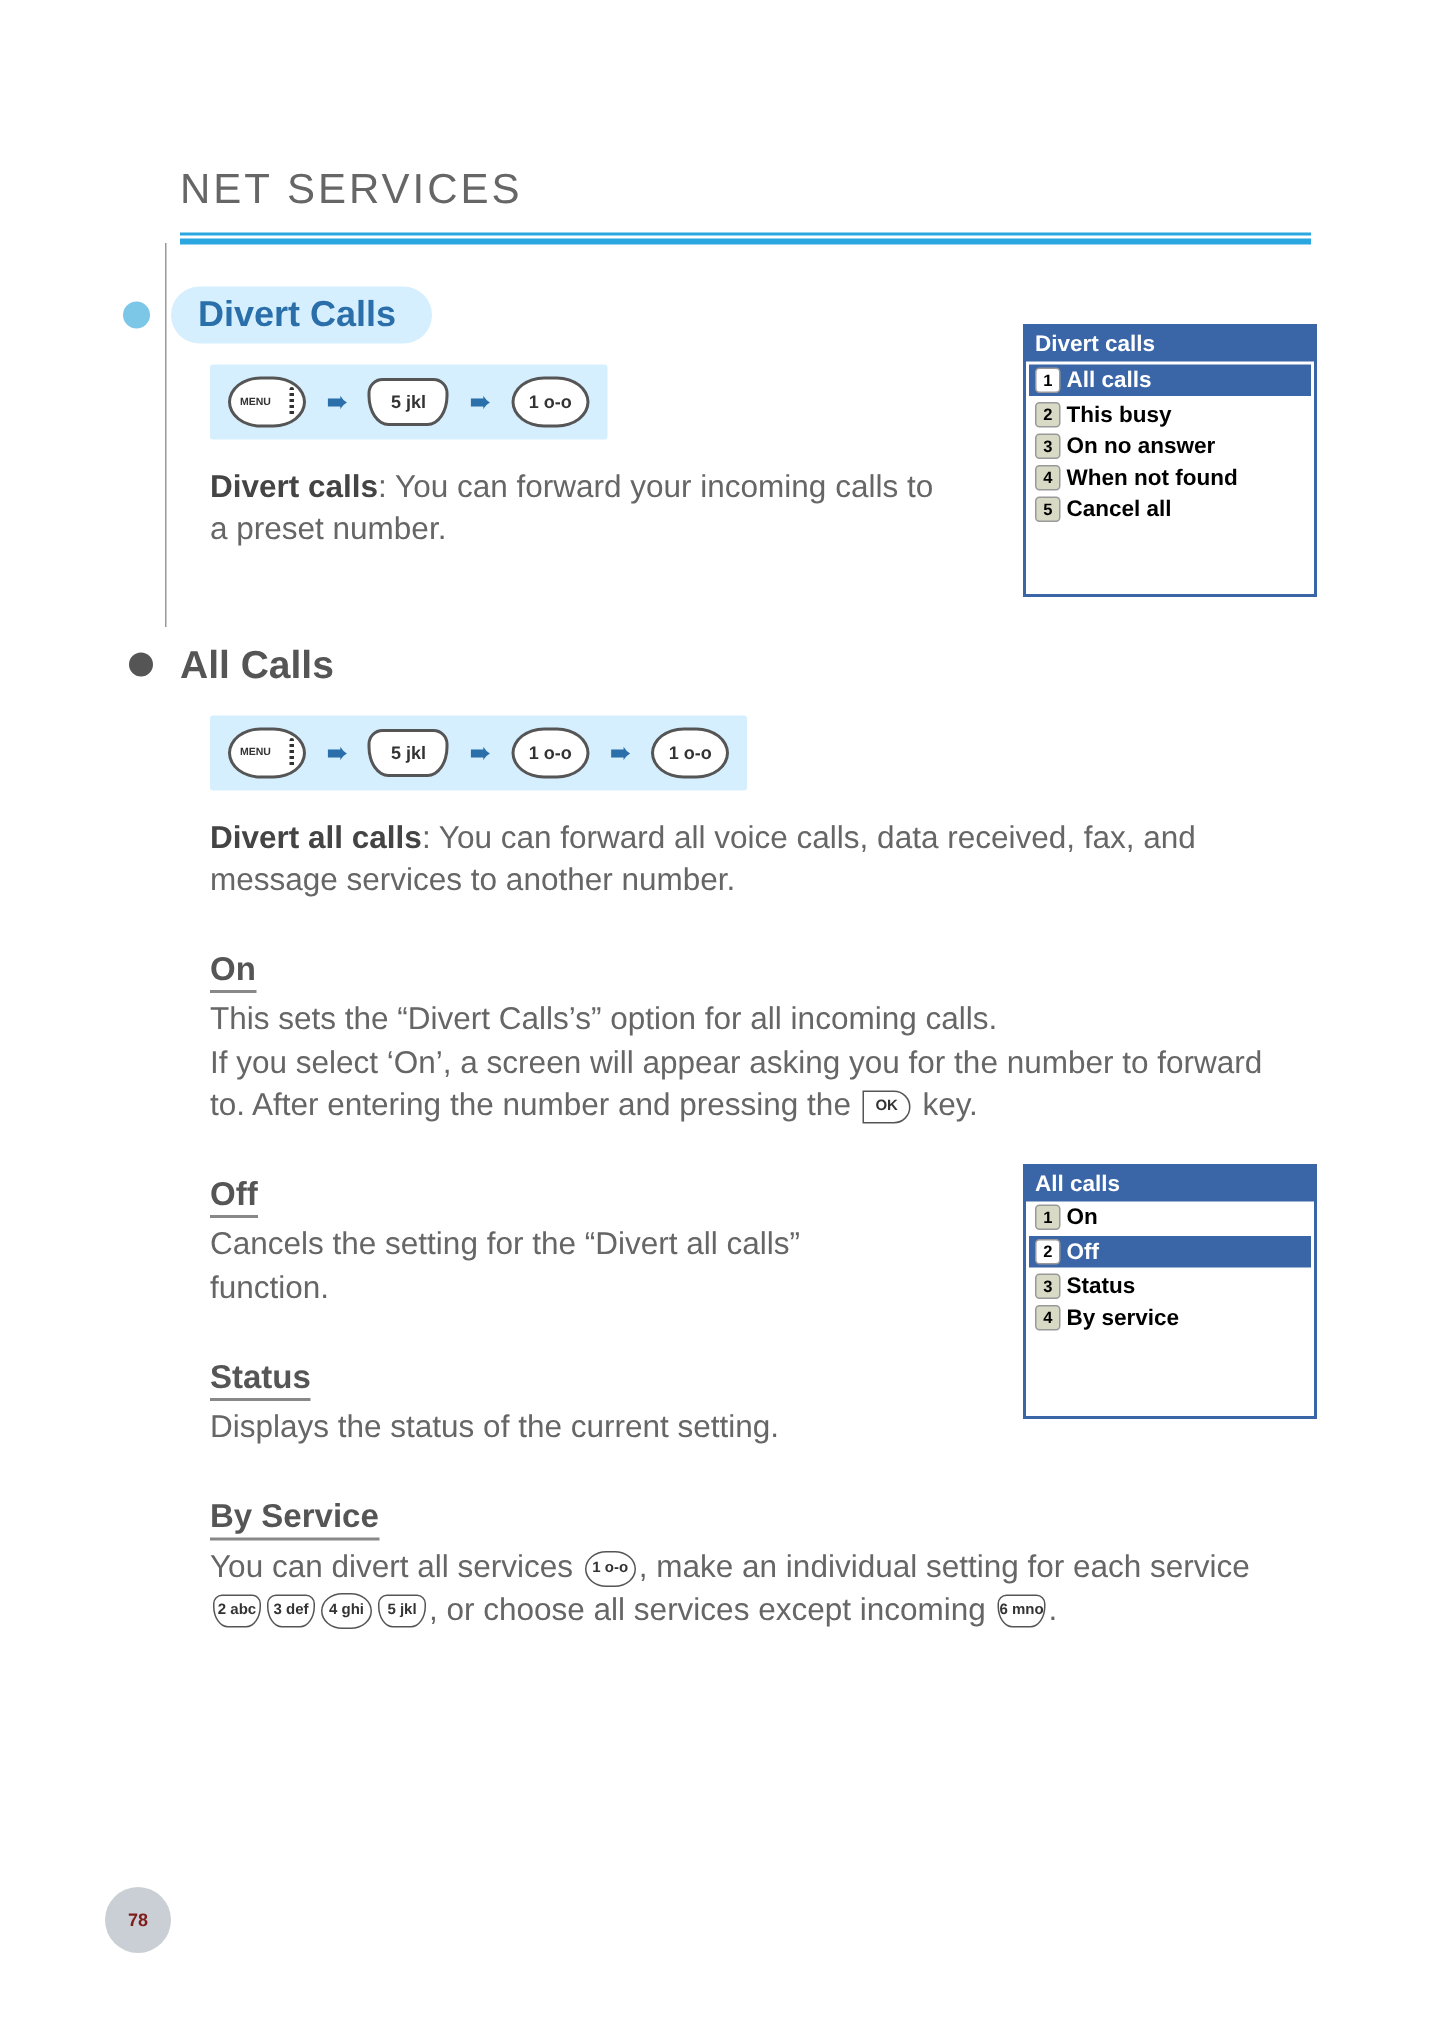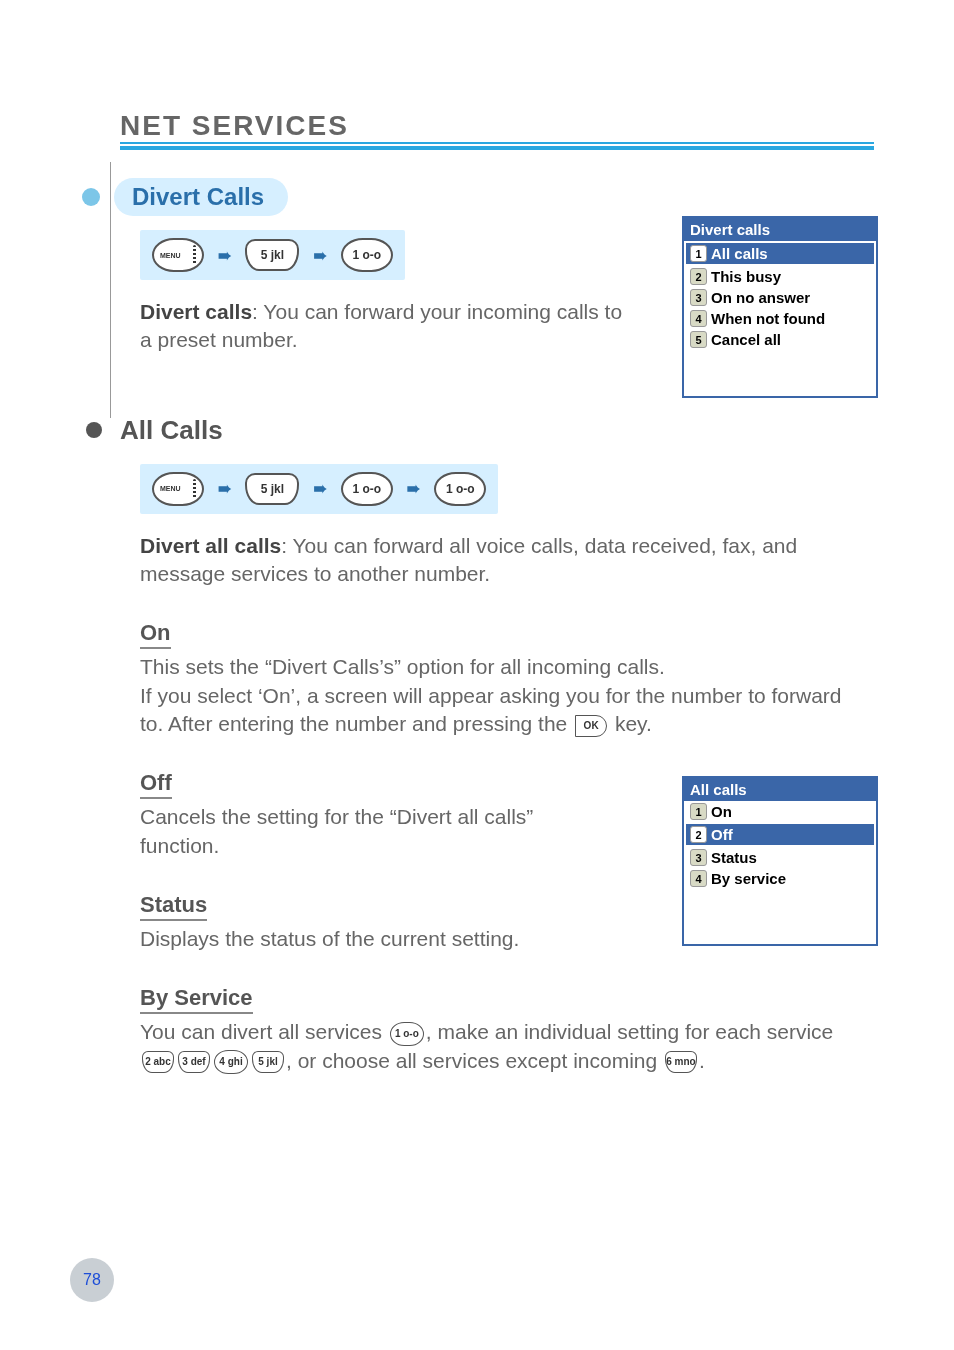--- a/index.html
+++ b/index.html
@@ -9,23 +9,23 @@
     color:#666;
     position:relative;
   }
   .page{
     padding:110px 80px 0 120px;
     position:relative;
   }
   .chapter{
     font-size:28px;
     letter-spacing:2px;
-    font-weight:700;
+    font-weight:400;
     color:#666;
-    margin-bottom:0;
+    margin-bottom:13px;
   }
   .chapter .shadow{position:relative;}
   .chapter .shadow::before{
     content:attr(data-txt);
     position:absolute;left:1px;top:1px;color:#bbb;z-index:-1;
   }
   .rules{
     border-top:2px solid #2aa7e0;
     border-bottom:4px solid #2aa7e0;
     height:2px;
@@ -138,23 +138,23 @@
     font-size:10px;font-weight:700;color:#333;
     vertical-align:middle;background:#fff;
     margin:0 2px;
   }
   .ikey.round{border-radius:50%/60%;width:32px;height:22px;}
   .ikey.ok{border-radius:0 12px 12px 0;width:28px;}
   
   .pagenum{
     position:absolute;left:70px;bottom:48px;
     width:44px;height:44px;border-radius:50%;
-    background:#c9cfd4;color:#1d4ed8;
+    background:#c9cfd4;color:#7f1d1d;
     display:flex;align-items:center;justify-content:center;
-    font-size:16px;font-weight:400;
+    font-size:12px;font-weight:700;
     font-family:"Segoe UI",sans-serif;
   }
 </style>
 </head>
 <body>
 
 <div class="page">
   <div class="vline"></div>
 
   <div class="chapter">

